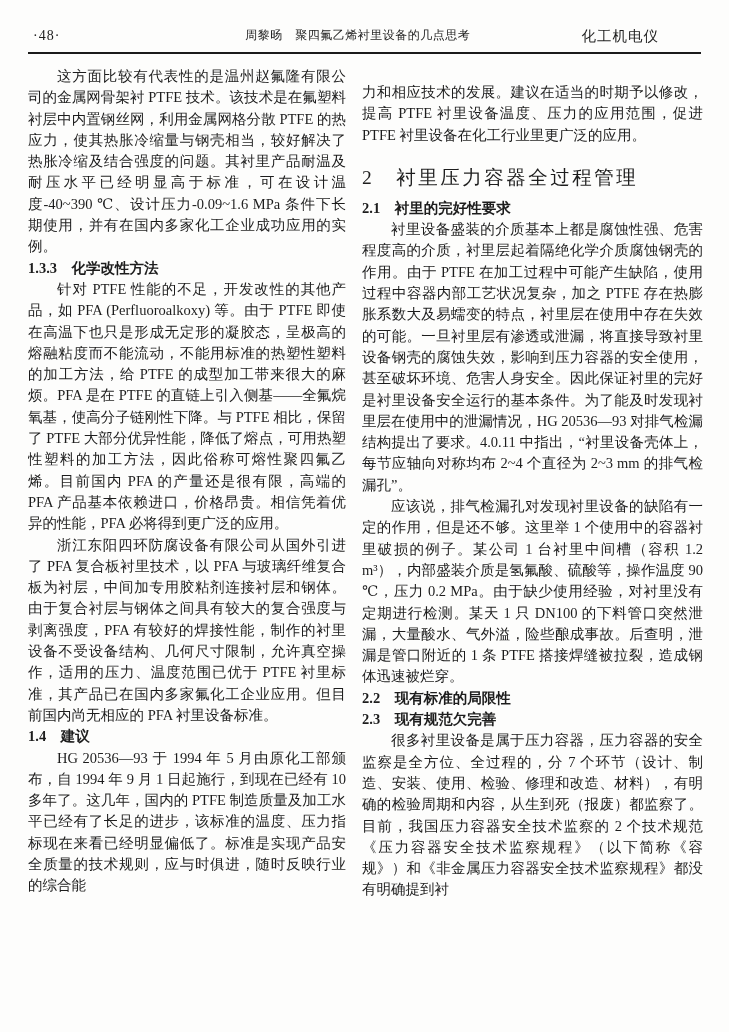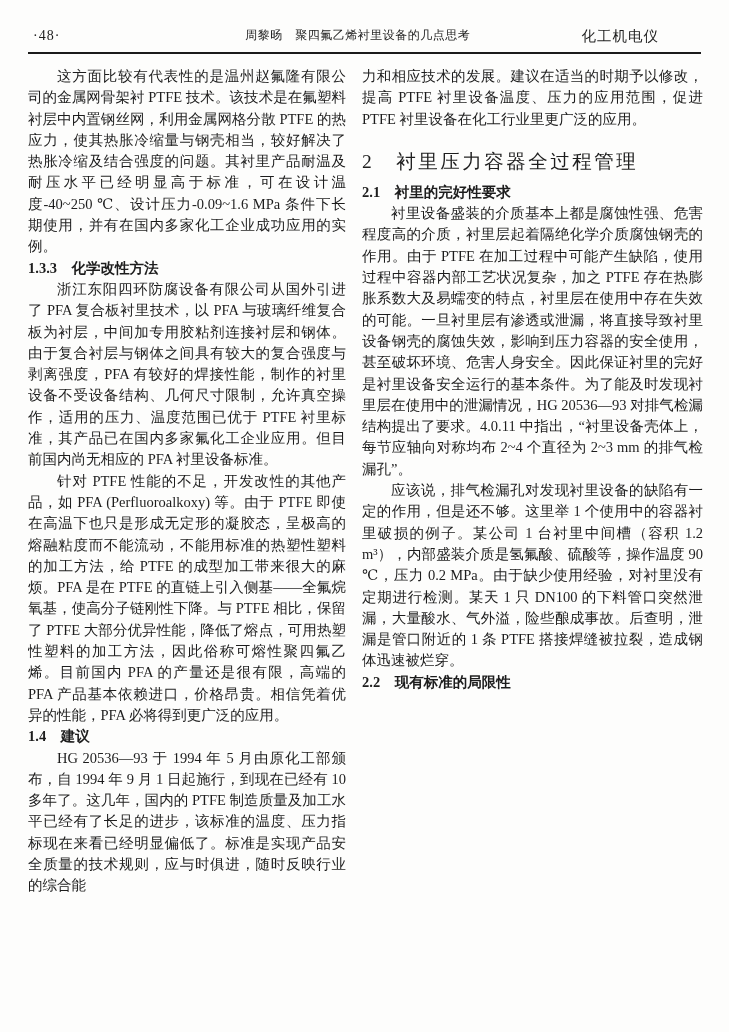--- a/index.html
+++ b/index.html
@@ -29,21 +29,21 @@
   .col-left  { flex: 0 0 318px; width: 318px; }
   .col-right { flex: 1 1 auto; }
 
   .block {
     font-size: 14.5px;
     line-height: 21.3px;
     text-align: justify;
     margin: 0;
   }
   .para { text-indent: 2em; }
-  .cont { text-indent: 0; }
+  .cont { text-indent: 0; margin-top: 16px; }
   .h3 { font-weight: bold; text-align: left; }
   .h2 {
     font-weight: normal;
     font-size: 19.5px;
     line-height: 24px;
     letter-spacing: 2.5px;
     text-align: left;
     margin: 20px 0 8px 0;
   }
 </style>
@@ -52,29 +52,31 @@
 
 <div class="page">
   <div class="header">
     <span class="pageno">·48·</span>
     <span class="running-title">周黎旸　聚四氟乙烯衬里设备的几点思考</span>
     <span class="journal">化工机电仪</span>
   </div>
   <div class="rule"></div>
   <div class="columns">
     <div class="col col-left">
-        <div class="block para">这方面比较有代表性的是温州赵氟隆有限公司的金属网骨架衬 PTFE 技术。该技术是在氟塑料衬层中内置钢丝网，利用金属网格分散 PTFE 的热应力，使其热胀冷缩量与钢壳相当，较好解决了热胀冷缩及结合强度的问题。其衬里产品耐温及耐压水平已经明显高于标准，可在设计温度-40~250 ℃、设计压力-0.09~1.6 MPa 条件下长期使用，并有在国内多家化工企业成功应用的实例。</div>
+        <div class="block para">这方面比较有代表性的是温州赵氟隆有限公司的金属网骨架衬 PTFE 技术。该技术是在氟塑料衬层中内置钢丝网，利用金属网格分散 PTFE 的热应力，使其热胀冷缩量与钢壳相当，较好解决了热胀冷缩及结合强度的问题。其衬里产品耐温及耐压水平已经明显高于标准，可在设计温度-40~390 ℃、设计压力-0.09~1.6 MPa 条件下长期使用，并有在国内多家化工企业成功应用的实例。</div>
         <div class="block h3">1.3.3　化学改性方法</div>
+        <div class="block para">针对 PTFE 性能的不足，开发改性的其他产品，如 PFA (Perfluoroalkoxy) 等。由于 PTFE 即使在高温下也只是形成无定形的凝胶态，呈极高的熔融粘度而不能流动，不能用标准的热塑性塑料的加工方法，给 PTFE 的成型加工带来很大的麻烦。PFA 是在 PTFE 的直链上引入侧基——全氟烷氧基，使高分子链刚性下降。与 PTFE 相比，保留了 PTFE 大部分优异性能，降低了熔点，可用热塑性塑料的加工方法，因此俗称可熔性聚四氟乙烯。目前国内 PFA 的产量还是很有限，高端的 PFA 产品基本依赖进口，价格昂贵。相信凭着优异的性能，PFA 必将得到更广泛的应用。</div>
         <div class="block para">浙江东阳四环防腐设备有限公司从国外引进了 PFA 复合板衬里技术，以 PFA 与玻璃纤维复合板为衬层，中间加专用胶粘剂连接衬层和钢体。由于复合衬层与钢体之间具有较大的复合强度与剥离强度，PFA 有较好的焊接性能，制作的衬里设备不受设备结构、几何尺寸限制，允许真空操作，适用的压力、温度范围已优于 PTFE 衬里标准，其产品已在国内多家氟化工企业应用。但目前国内尚无相应的 PFA 衬里设备标准。</div>
-        <div class="block para">针对 PTFE 性能的不足，开发改性的其他产品，如 PFA (Perfluoroalkoxy) 等。由于 PTFE 即使在高温下也只是形成无定形的凝胶态，呈极高的熔融粘度而不能流动，不能用标准的热塑性塑料的加工方法，给 PTFE 的成型加工带来很大的麻烦。PFA 是在 PTFE 的直链上引入侧基——全氟烷氧基，使高分子链刚性下降。与 PTFE 相比，保留了 PTFE 大部分优异性能，降低了熔点，可用热塑性塑料的加工方法，因此俗称可熔性聚四氟乙烯。目前国内 PFA 的产量还是很有限，高端的 PFA 产品基本依赖进口，价格昂贵。相信凭着优异的性能，PFA 必将得到更广泛的应用。</div>
         <div class="block h3">1.4　建议</div>
         <div class="block para">HG 20536—93 于 1994 年 5 月由原化工部颁布，自 1994 年 9 月 1 日起施行，到现在已经有 10 多年了。这几年，国内的 PTFE 制造质量及加工水平已经有了长足的进步，该标准的温度、压力指标现在来看已经明显偏低了。标准是实现产品安全质量的技术规则，应与时俱进，随时反映行业的综合能</div>
       </div>
     <div class="col col-right">
         <div class="block cont">力和相应技术的发展。建议在适当的时期予以修改，提高 PTFE 衬里设备温度、压力的应用范围，促进 PTFE 衬里设备在化工行业里更广泛的应用。</div>
         <div class="block h2">2　衬里压力容器全过程管理</div>
         <div class="block h3">2.1　衬里的完好性要求</div>
         <div class="block para">衬里设备盛装的介质基本上都是腐蚀性强、危害程度高的介质，衬里层起着隔绝化学介质腐蚀钢壳的作用。由于 PTFE 在加工过程中可能产生缺陷，使用过程中容器内部工艺状况复杂，加之 PTFE 存在热膨胀系数大及易蠕变的特点，衬里层在使用中存在失效的可能。一旦衬里层有渗透或泄漏，将直接导致衬里设备钢壳的腐蚀失效，影响到压力容器的安全使用，甚至破坏环境、危害人身安全。因此保证衬里的完好是衬里设备安全运行的基本条件。为了能及时发现衬里层在使用中的泄漏情况，HG 20536—93 对排气检漏结构提出了要求。4.0.11 中指出，“衬里设备壳体上，每节应轴向对称均布 2~4 个直径为 2~3 mm 的排气检漏孔”。</div>
         <div class="block para">应该说，排气检漏孔对发现衬里设备的缺陷有一定的作用，但是还不够。这里举 1 个使用中的容器衬里破损的例子。某公司 1 台衬里中间槽（容积 1.2 m³），内部盛装介质是氢氟酸、硫酸等，操作温度 90 ℃，压力 0.2 MPa。由于缺少使用经验，对衬里没有定期进行检测。某天 1 只 DN100 的下料管口突然泄漏，大量酸水、气外溢，险些酿成事故。后查明，泄漏是管口附近的 1 条 PTFE 搭接焊缝被拉裂，造成钢体迅速被烂穿。</div>
         <div class="block h3">2.2　现有标准的局限性</div>
+        <div class="block h3">2.3　现有规范欠完善</div>
+        <div class="block para">很多衬里设备是属于压力容器，压力容器的安全监察是全方位、全过程的，分 7 个环节（设计、制造、安装、使用、检验、修理和改造、材料），有明确的检验周期和内容，从生到死（报废）都监察了。目前，我国压力容器安全技术监察的 2 个技术规范 《压力容器安全技术监察规程》（以下简称《容规》）和《非金属压力容器安全技术监察规程》都没有明确提到衬</div>
       </div>
   </div>
 </div>
 
 </body></html>

